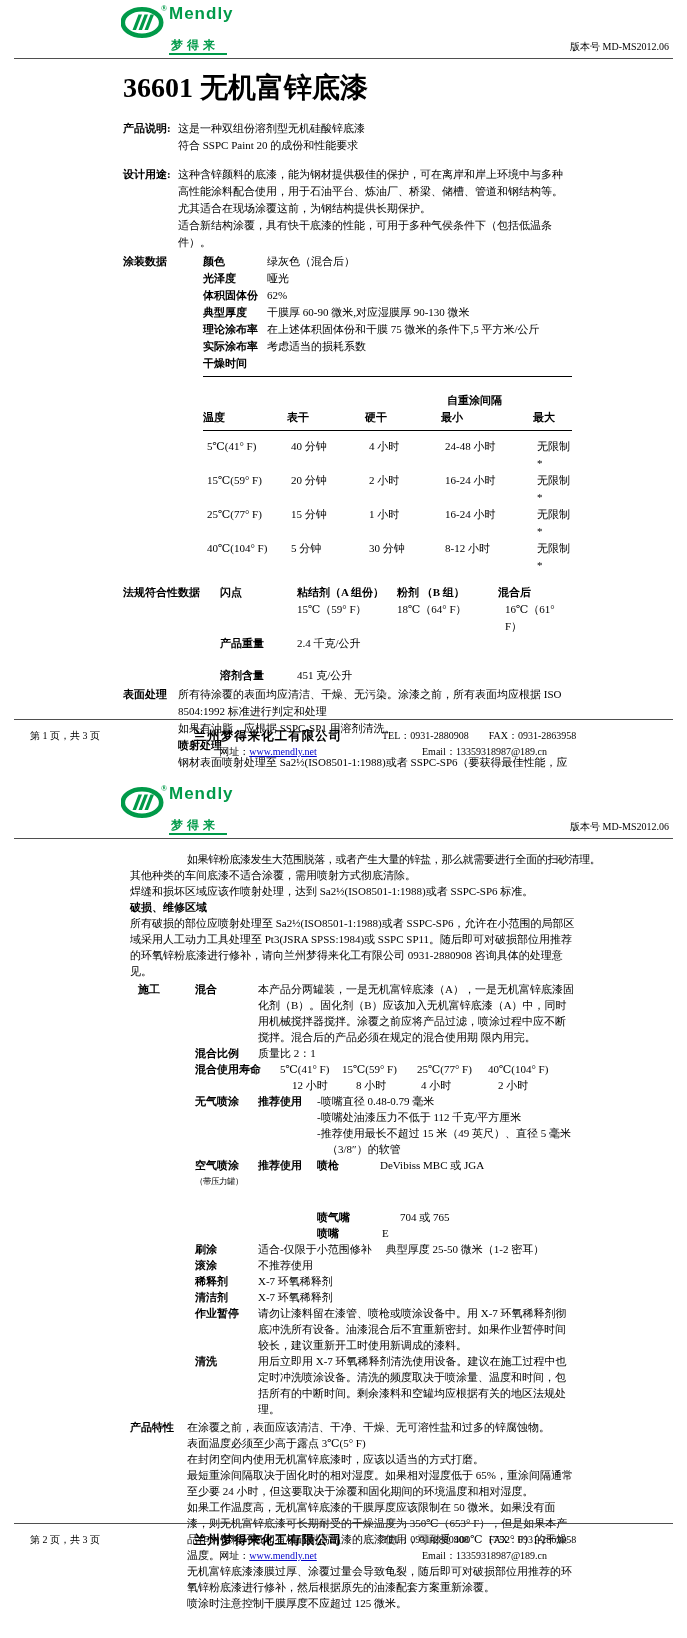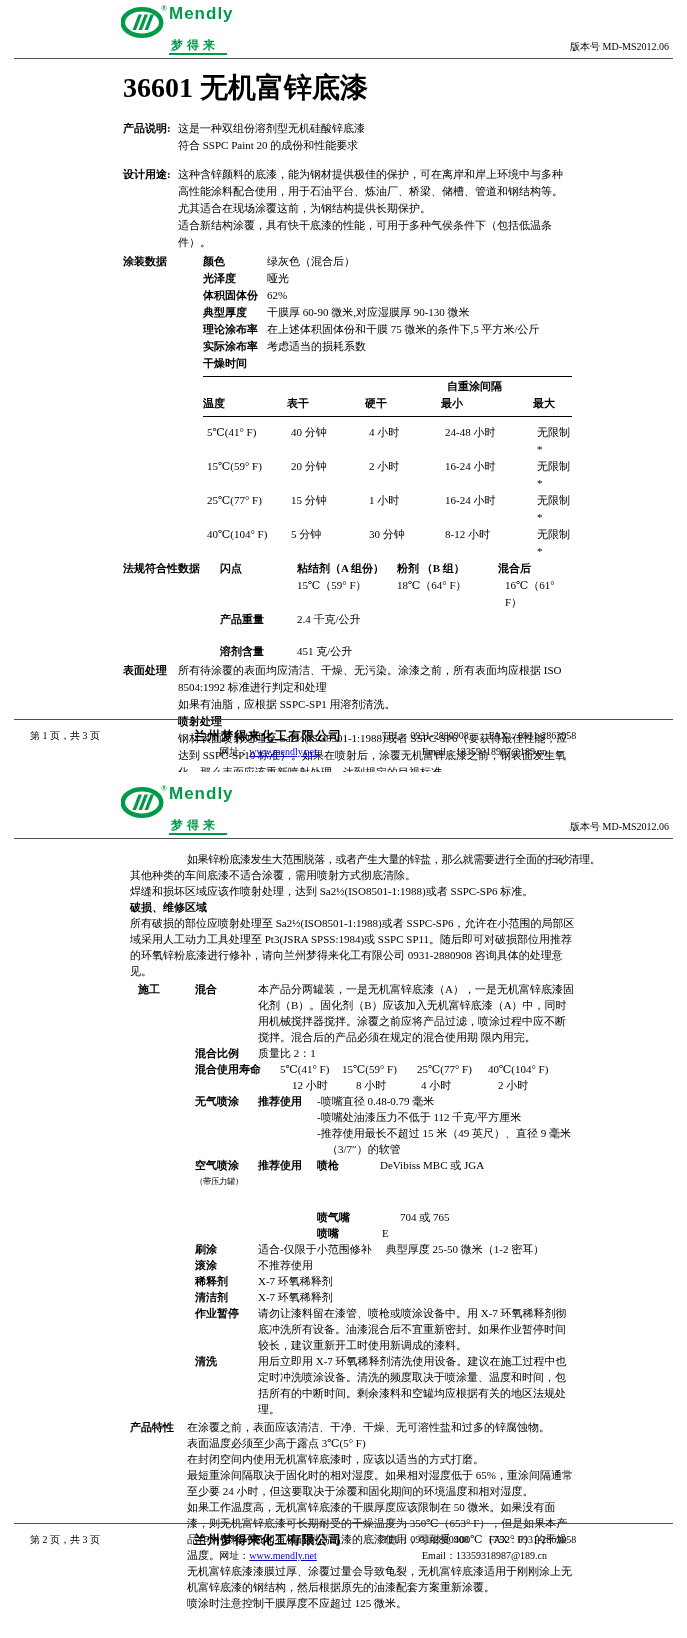--- a/index.html
+++ b/index.html
@@ -33,21 +33,21 @@
   .sec { display:flex; margin-bottom:12px; }
   .sec-tight { margin-bottom:2px; }
   .lbl { flex:none; font-weight:bold; }
   .lw55 { width:55px; } .lw80 { width:80px; } .lw97 { width:97px; }
   .body { flex:1; min-width:0; }
   .kv { display:flex; }
   .kv .k { flex:none; width:64px; font-weight:bold; }
   .bold { font-weight:bold; }
 
   
-  .drytable { margin-left:80px; margin-top:4px; border-top:1.5px solid #000; padding-top:1px; }
+  .drytable { margin-left:80px; margin-top:4px; border-top:1.5px solid #000; padding-top:15px; margin-bottom:10px; }
   .t-span { font-weight:bold; padding-left:244px; }
   .t-row { display:flex; }
   .t-head { font-weight:bold; border-bottom:1.5px solid #000; padding-bottom:4px; }
   .t-body { padding-top:7px; }
   .t-body .t-row { padding-left:4px; }
   .tc1 { width:84px; } .tc2 { width:78px; } .tc3 { width:76px; } .tc4 { width:92px; } .tc5 { flex:1; }
 
   
   .frow { display:flex; }
   .fk { width:77px; flex:none; font-weight:bold; }
@@ -321,21 +321,21 @@
           <span class="pt2 pv2">8 小时</span>
           <span class="pt3 pv3">4 小时</span>
           <span class="pt4 pv4">2 小时</span>
         </div>
         <div class="app-row">
           <span class="k2">无气喷涂</span>
           <span class="k3">推荐使用</span>
           <span style="flex:1;min-width:0;">
             <span class="item" style="display:block;">-喷嘴直径 0.48-0.79 毫米</span>
             <span class="item" style="display:block;">-喷嘴处油漆压力不低于 112 千克/平方厘米</span>
-            <span class="item" style="display:block;">-推荐使用最长不超过 15 米（49 英尺）、直径 9 毫米（3/7″）的软管</span>
+            <span class="item" style="display:block;">-推荐使用最长不超过 15 米（49 英尺）、直径 5 毫米（3/8″）的软管</span>
           </span>
         </div>
         <div class="app-row">
           <span class="k2">
             <span style="display:block;">空气喷涂</span>
             <span class="airnote" style="display:block;">（带压力罐）</span>
           </span>
           <span class="k3">推荐使用</span>
           <span style="flex:1;min-width:0;">
             <span style="display:flex;">
@@ -381,21 +381,21 @@
     </div>
 
     <div class="sec2">
       <div class="lblc">产品特性</div>
       <div class="body">
         <div>在涂覆之前，表面应该清洁、干净、干燥、无可溶性盐和过多的锌腐蚀物。</div>
         <div>表面温度必须至少高于露点 3℃(5° F)</div>
         <div>在封闭空间内使用无机富锌底漆时，应该以适当的方式打磨。</div>
         <div>最短重涂间隔取决于固化时的相对湿度。如果相对湿度低于 65%，重涂间隔通常至少要 24 小时，但这要取决于涂覆和固化期间的环境温度和相对湿度。</div>
         <div>如果工作温度高，无机富锌底漆的干膜厚度应该限制在 50 微米。如果没有面漆，则无机富锌底漆可长期耐受的干燥温度为 350℃（653° F），但是如果本产品作为铝粉环氧和有机硅耐高温漆的底漆使用，可耐受 400℃（752° F）的干燥温度。</div>
-        <div>无机富锌底漆漆膜过厚、涂覆过量会导致龟裂，无机富锌底漆适用于刚刚涂上无机富锌底漆的钢结构，然后根据原先的油漆配套方案重新涂覆。</div>
+        <div>无机富锌底漆漆膜过厚、涂覆过量会导致龟裂，随后即可对破损部位用推荐的环氧锌粉底漆进行修补，然后根据原先的油漆配套方案重新涂覆。</div>
         <div>喷涂时注意控制干膜厚度不应超过 125 微米。</div>
       </div>
     </div>
   </div>
 
   <div class="pfooter">
     <div class="f-page">第 2 页，共 3 页</div>
     <div class="f-mid">
       <div class="f-company">兰州梦得来化工有限公司</div>
       <div><span>网址：</span><a class="weblink">www.mendly.net</a></div>

